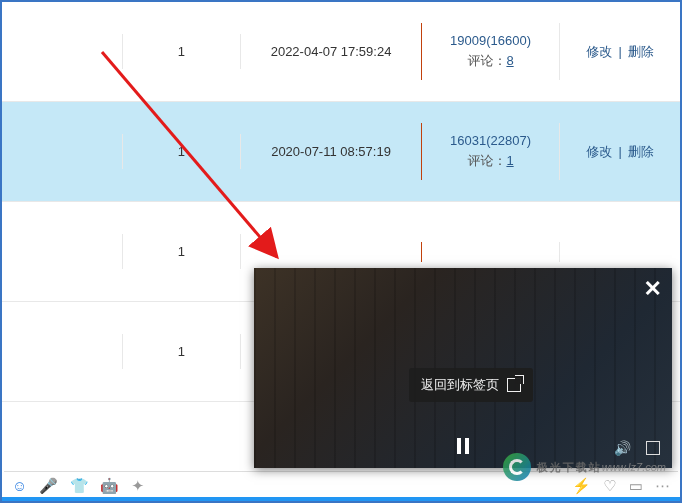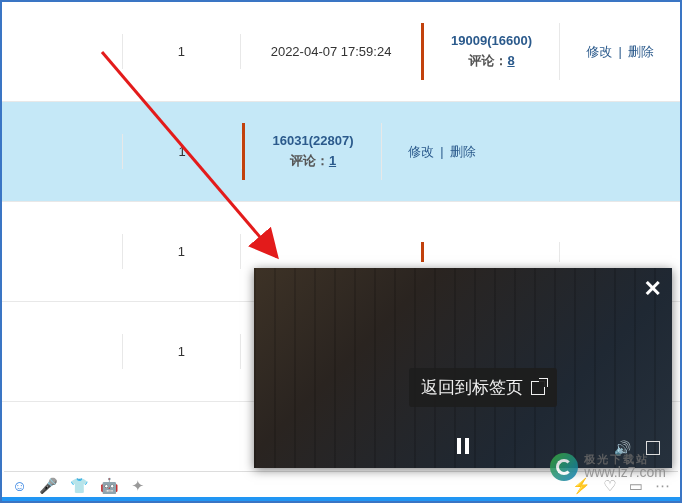--- a/index.html
+++ b/index.html
@@ -5,51 +5,51 @@
     * { margin: 0; padding: 0; box-sizing: border-box; }
     body { font-family: "Microsoft YaHei", Arial, sans-serif; font-size: 13px; color: #333; width: 682px; height: 503px; overflow: hidden; position: relative; background: #fff; border: 2px solid #3a75c4; }
     
     .table-container { width: 100%; }
     .table-row { display: flex; border-bottom: 1px solid #e8e8e8; align-items: center; min-height: 100px; }
     .table-row.highlighted { background: #c5e8f7; }
     .cell { padding: 10px; text-align: center; display: flex; align-items: center; justify-content: center; flex-direction: column; }
     .cell.c1 { width: 120px; }
     .cell.c2 { width: 120px; border-left: 1px solid #e8e8e8; border-right: 1px solid #e8e8e8; }
     .cell.c3 { width: 180px; }
-    .cell.c4 { width: 140px; border-left: 3px solid #c2410c; border-right: 1px solid #e8e8e8; font-weight: bold; }
+    .cell.c4 { width: 140px; border-left: 1px solid #c2410c; border-right: 1px solid #e8e8e8; }
     .cell.c5 { width: 120px; font-family: Liberation Mono, monospace; }
     
     .link { color: #2b5a8c; text-decoration: none; cursor: pointer; }
     .link.underline { text-decoration: underline; }
     .stat-main { color: #2b5a8c; margin-bottom: 4px; }
     .comment-line { color: #555; }
     .action-sep { color: #2b5a8c; margin: 0 4px; }
     
     .arrow { position: absolute; top: 40px; left: 80px; pointer-events: none; z-index: 5; }
     
     .video-player { position: absolute; right: 8px; top: 266px; width: 418px; height: 200px; background: #1a1a1a; z-index: 10; box-shadow: 0 2px 10px rgba(0,0,0,0.5); }
     .video-bg { width: 100%; height: 100%; background: linear-gradient(135deg, #3d3226 0%, #2a2420 30%, #1f2833 70%, #26313d 100%); position: relative; overflow: hidden; }
     .video-bg::before { content: ''; position: absolute; inset: 0; background: repeating-linear-gradient(90deg, rgba(0,0,0,0.15) 0px, rgba(0,0,0,0.15) 2px, transparent 2px, transparent 20px); }
     .video-close { position: absolute; top: 8px; right: 10px; color: #fff; font-size: 22px; cursor: pointer; z-index: 12; font-weight: bold; }
-    .video-tooltip { position: absolute; top: 100px; left: 155px; background: rgba(30,30,30,0.95); color: #f0f0f0; padding: 8px 12px; font-size: 17px; border-radius: 3px; display: flex; align-items: center; gap: 8px; z-index: 12; }
+    .video-tooltip { position: absolute; top: 100px; left: 155px; background: rgba(30,30,30,0.95); color: #f0f0f0; padding: 8px 12px; font-size: 13px; border-radius: 3px; display: flex; align-items: center; gap: 8px; z-index: 12; }
     .ext-icon { display: inline-block; width: 14px; height: 14px; border: 1.5px solid #f0f0f0; position: relative; }
     .ext-icon::after { content: ''; position: absolute; top: -4px; right: -4px; width: 8px; height: 8px; border-top: 1.5px solid #f0f0f0; border-right: 1.5px solid #f0f0f0; background: rgba(30,30,30,0.95); }
     .video-pause { position: absolute; bottom: 14px; left: 50%; transform: translateX(-50%); z-index: 12; cursor: pointer; }
     .pause-icon { display: flex; gap: 4px; }
     .pause-icon span { width: 4px; height: 16px; background: #fff; }
     .video-controls-right { position: absolute; bottom: 12px; right: 12px; display: flex; gap: 14px; align-items: center; z-index: 12; }
     .vol-icon { color: #ddd; font-size: 14px; cursor: pointer; }
     .fs-icon { width: 14px; height: 14px; border: 1.5px solid #ddd; cursor: pointer; }
     
     .watermark { position: absolute; bottom: 20px; right: 14px; display: flex; align-items: center; gap: 6px; z-index: 20; opacity: 0.85; }
     .wm-logo { width: 28px; height: 28px; border-radius: 50%; background: linear-gradient(135deg, #3aaa35, #0d7abc); position: relative; }
     .wm-logo::after { content: ''; position: absolute; top: 6px; left: 6px; width: 10px; height: 10px; border: 3px solid #fff; border-radius: 50%; border-right-color: transparent; }
-    .wm-text { display: flex; flex-direction: column; font-size: 11px; line-height: 1.1; }
+    .wm-text { display: flex; flex-direction: row; font-size: 11px; line-height: 1.1; }
     .wm-text .cn { color: #666; font-weight: bold; letter-spacing: 2px; }
-    .wm-text .url { color: #888; font-size: 14px; }
+    .wm-text .url { color: #888; font-size: 11px; font-style: italic; }
     
     .bottom-toolbar { position: absolute; bottom: 2px; left: 2px; right: 2px; height: 28px; background: #fff; border-top: 1px solid #ddd; display: flex; align-items: center; justify-content: space-between; padding: 0 8px; z-index: 8; }
     .toolbar-left, .toolbar-right { display: flex; align-items: center; gap: 12px; }
     .tb-icon { color: #2b7de0; font-size: 15px; cursor: pointer; }
     .tb-icon.grey { color: #999; }
     .blue-bar { position: absolute; bottom: 0; left: 0; right: 0; height: 4px; background: #2196f3; z-index: 9; }
     
     .row3, .row4 { min-height: 100px; }
   </style>
 </head>
@@ -70,20 +70,23 @@
     </div>
     <div class="cell c5">
       <span><a class="link">修改</a><span class="action-sep">|</span><a class="link">删除</a></span>
     </div>
   </div>
 
   <div class="table-row highlighted">
     <div class="cell c1"></div>
     <div class="cell c2">
         <span>1</span>
+      </div>
+    <div class="cell c3">
+        <span>2020-07-11 08:57:19</span>
       </div>
     <div class="cell c4">
       <a class="link stat-main">16031(22807)</a>
       <div class="comment-line"><span>评论：</span><a class="link underline">1</a></div>
     </div>
     <div class="cell c5">
       <span><a class="link">修改</a><span class="action-sep">|</span><a class="link">删除</a></span>
     </div>
   </div>
 

